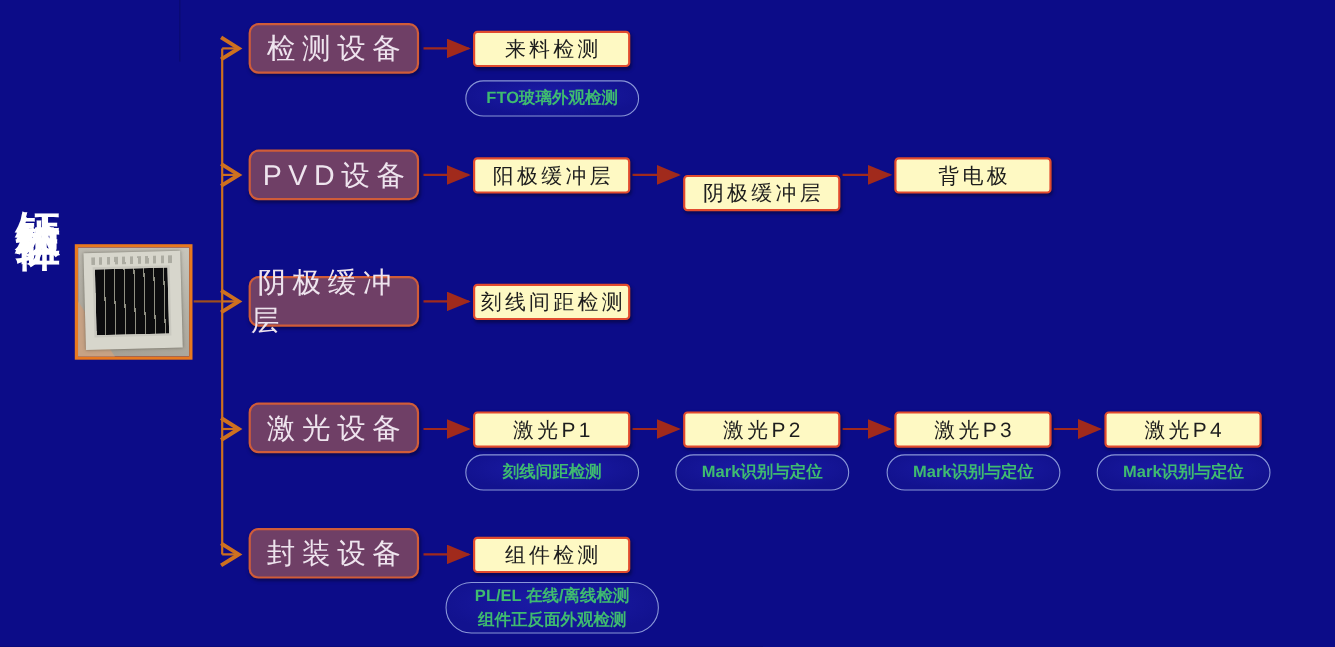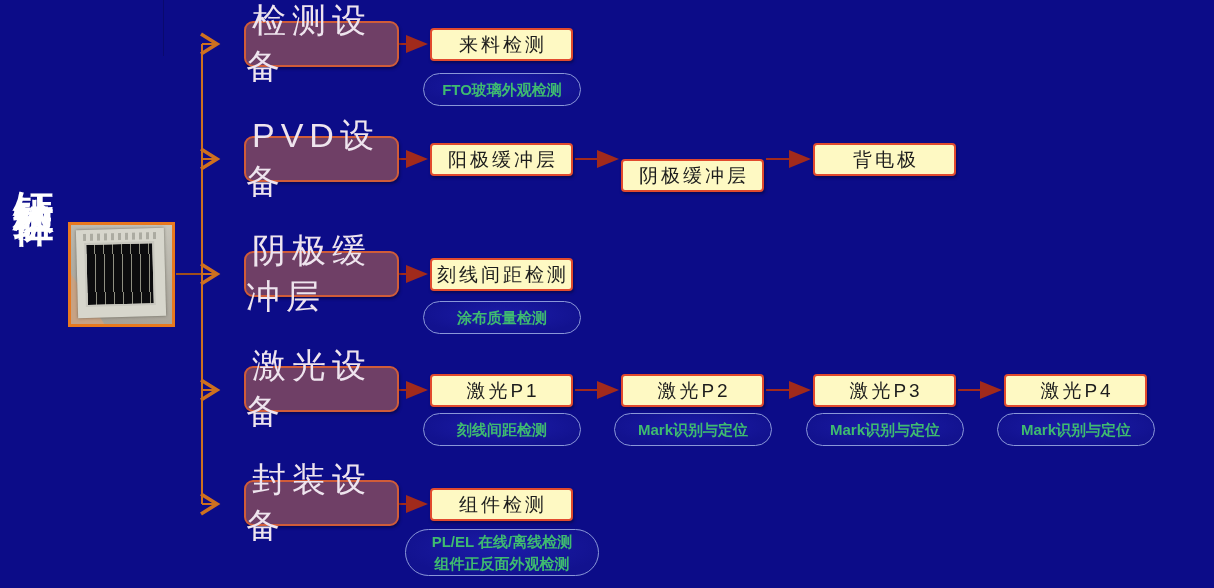--- a/index.html
+++ b/index.html
@@ -46,25 +46,25 @@
   }
   .photo .panel{
     position:absolute;left:9%;top:15%;right:11%;bottom:13%;
     border:2px solid #c9c8bf;
     background:repeating-linear-gradient(90deg,#0c0c0e 0 8px,#8f8f82 8px 9px);
   }
   
   .wires{position:absolute;left:0;top:0;}
   
   .cat{
-    position:absolute;left:244px;width:155px;height:46px;
+    position:absolute;left:226px;width:155px;height:46px;
     box-sizing:border-box;border:2px solid #d05c39;border-radius:9px;
     background:#6f3f66;
     display:flex;align-items:center;justify-content:center;
-    color:#eee4ee;font-size:34px;font-weight:500;
+    color:#eee4ee;font-size:26px;font-weight:500;
     letter-spacing:6px;text-indent:6px;
     box-shadow:1px 2px 3px rgba(0,0,0,.35);
   }
   
   .step{
     position:absolute;width:143px;height:33px;
     box-sizing:border-box;border:2px solid #e14b2e;border-radius:4px;
     background:#fef9c3;
     display:flex;align-items:center;justify-content:center;
     color:#1d1d1d;font-size:19px;letter-spacing:3px;text-indent:3px;
@@ -138,23 +138,20 @@
     <span>FTO玻璃外观检测</span>
   </div>
 
   <div class="cat" style="top:136px">PVD设备</div>
   <div class="step" style="left:430px;top:143px">阳极缓冲层</div>
   <div class="step" style="left:621px;top:159px">阴极缓冲层</div>
   <div class="step" style="left:813px;top:143px">背电极</div>
 
   <div class="cat" style="top:251px">阴极缓冲层</div>
   <div class="step" style="left:430px;top:258px">刻线间距检测</div>
-  <div class="pill" style="left:423px;top:301px;width:158px">
-    <span>涂布质量检测</span>
-  </div>
 
   <div class="cat" style="top:366px">激光设备</div>
   <div class="step" style="left:430px;top:374px">激光P1</div>
   <div class="step" style="left:621px;top:374px">激光P2</div>
   <div class="step" style="left:813px;top:374px">激光P3</div>
   <div class="step" style="left:1004px;top:374px">激光P4</div>
   <div class="pill" style="left:423px;top:413px;width:158px">
     <span>刻线间距检测</span>
   </div>
   <div class="pill" style="left:614px;top:413px;width:158px">

